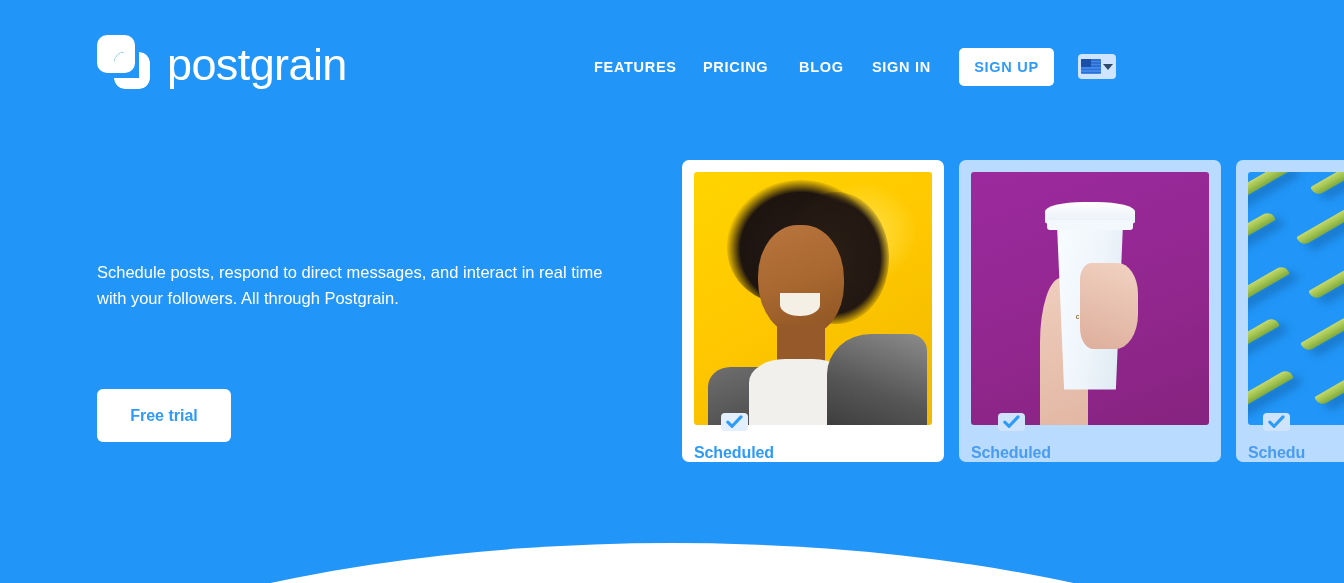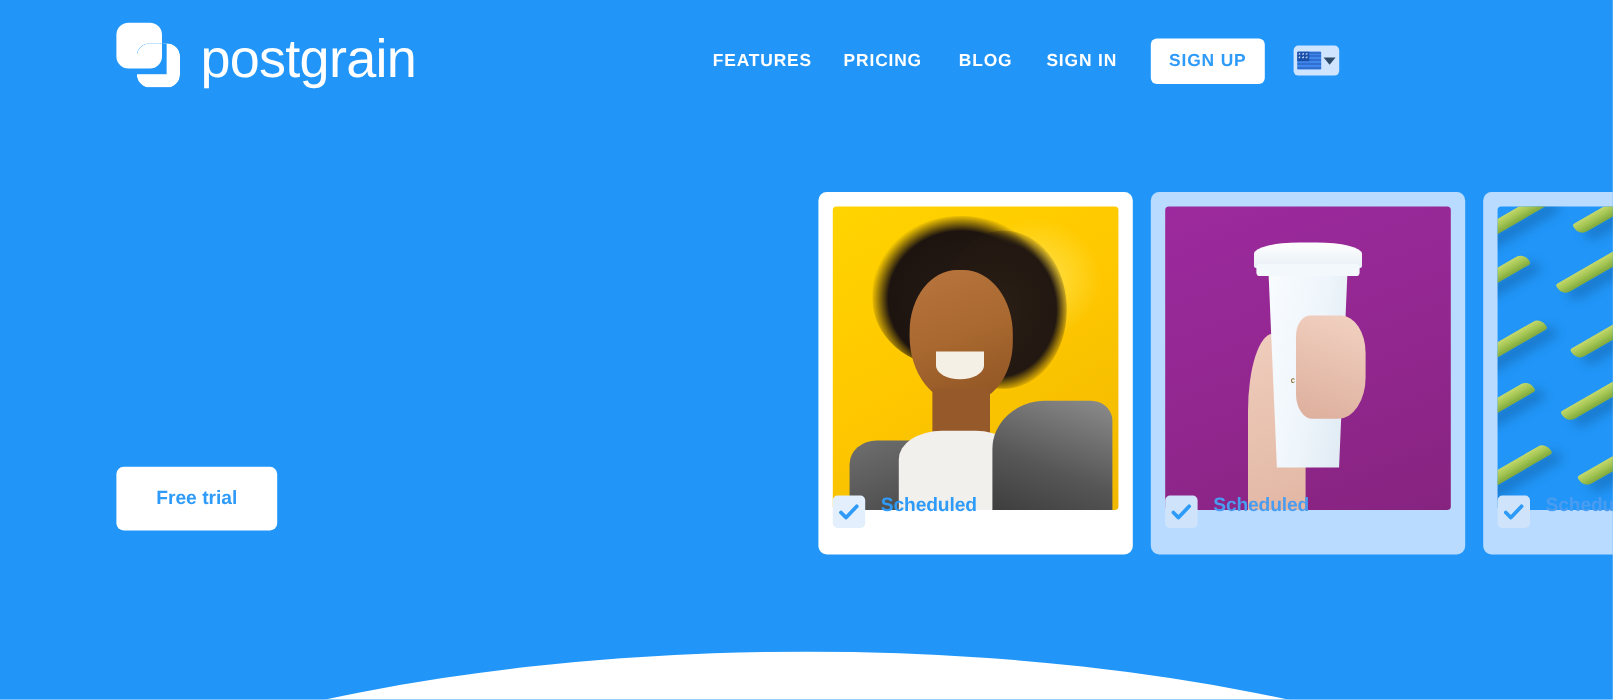--- a/index.html
+++ b/index.html
@@ -5,21 +5,21 @@
   * { margin:0; padding:0; box-sizing:border-box; }
   html,body { width:1344px; height:583px; overflow:hidden; }
   body {
     font-family:"Liberation Sans", sans-serif;
     background:#2196f8;
     position:relative;
   }
 
   
   .header {
-    position:absolute; top:0; left:0; width:1208px; height:96px;
+    position:absolute; top:16px; left:0; width:1208px; height:96px;
     display:flex; align-items:center;
   }
   .brand {
     position:absolute; left:97px; top:19px;
     display:flex; align-items:center; gap:17px;
   }
   .logo-mark { position:relative; width:53px; height:54px; }
   .logo-sq-a {
     position:absolute; left:0; top:0; width:38px; height:38px;
     background:#ffffff; border-radius:10px;
@@ -234,21 +234,21 @@
   .ph-leaf .strip {
     position:absolute; height:11px; width:74px;
     background:linear-gradient(180deg,#c4d96b 0%,#9fc250 55%,#7fa83c 100%);
     transform:rotate(-30deg);
     border-radius:2px 8px 2px 8px;
     box-shadow:5px 9px 9px rgba(10,60,110,.32);
   }
 
   .card-foot {
     position:absolute; left:12px; bottom:0; height:49px;
-    display:flex; align-items:flex-start; gap:13px;
+    display:flex; align-items:center; gap:13px;flex-direction:column;
   }
   .check-box {
     width:27px; height:27px; border-radius:4px;
     background:#e3effc;
     display:flex; align-items:center; justify-content:center;
     cursor:pointer;
   }
   .card.faded .check-box { background:#cfe4fb; }
   .check-box svg { display:block; }
   .sched-label {
@@ -291,20 +291,21 @@
     <button class="signup-btn">SIGN UP</button>
 
     <div class="lang-select">
       <span class="flag"></span>
       <span class="caret"></span>
     </div>
   </nav>
 </div>
 
 <div class="hero-copy">
+  <p class="subcopy">Schedule posts, respond to direct messages, and interact in real time with your followers. All through Postgrain.</p>
   <button class="free-trial">Free trial</button>
 </div>
 
 <div class="card card-1">
   <div class="photo ph-yellow">
     <div class="glow"></div>
     <div class="hair"></div>
     <div class="hair2"></div>
     <div class="face"></div>
     <div class="smile"></div>

